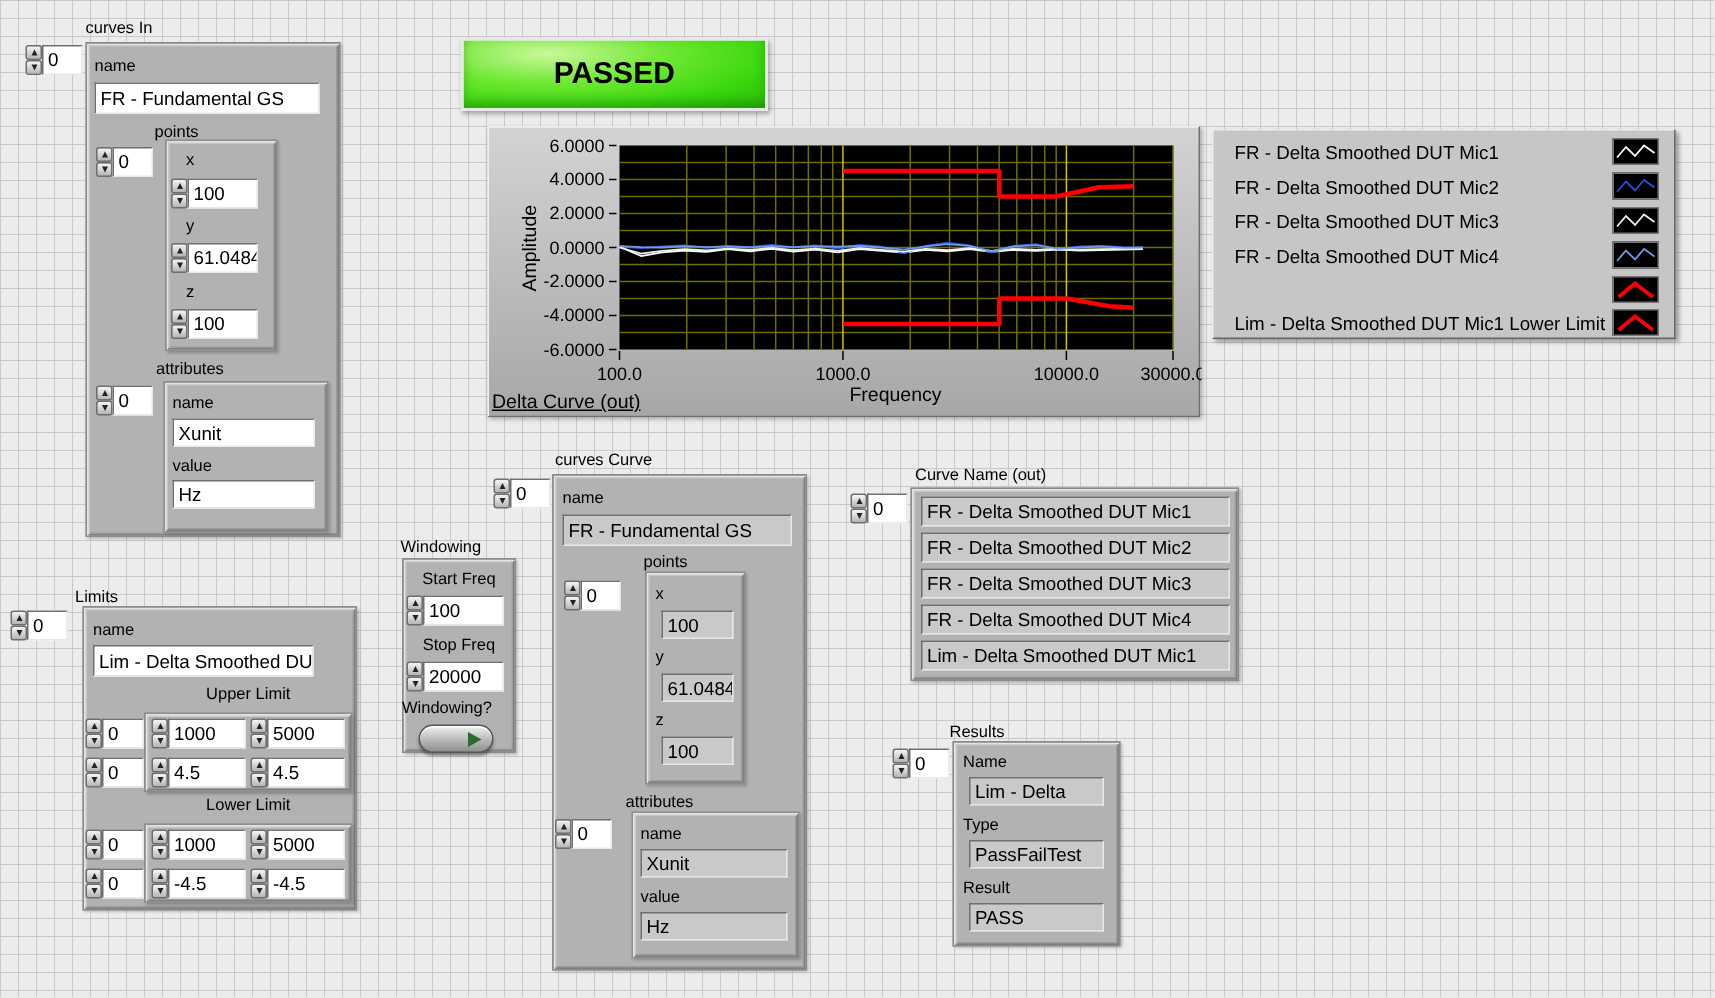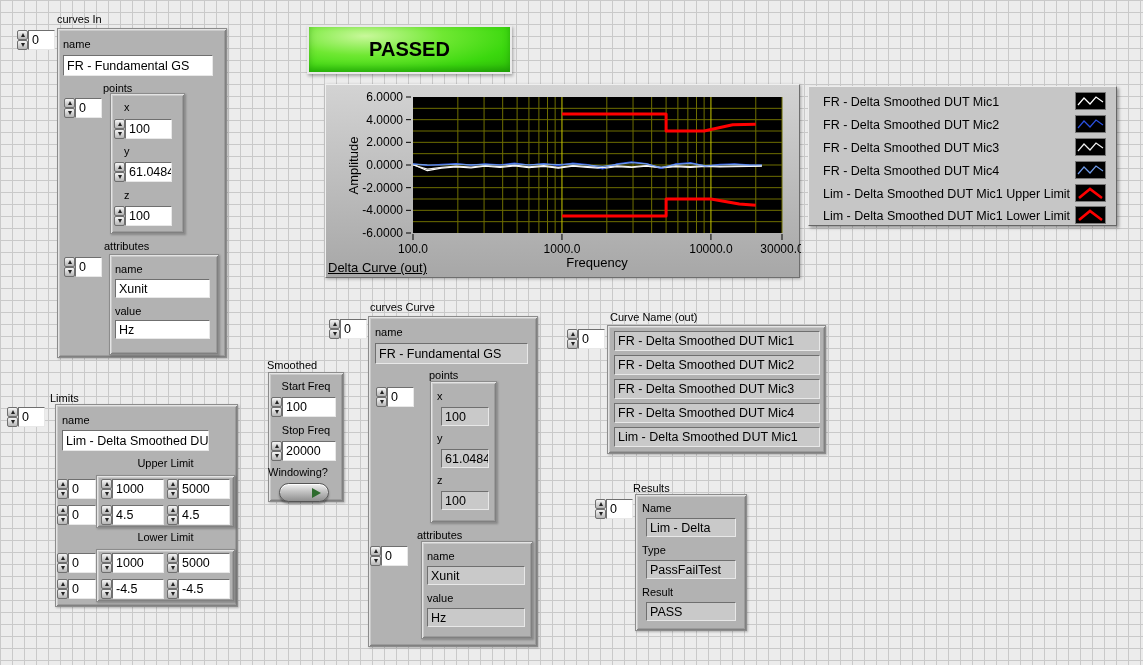--- a/index.html
+++ b/index.html
@@ -214,21 +214,20 @@
             <polyline points="2,12 8,5 14,11 20,4 27,9" stroke="#efefef" stroke-width="1.2" fill="none"></polyline>
           </svg></span>
       </div>
     <div class="leg-row" style="top:74px">
         <span class="leg-label">FR - Delta Smoothed DUT Mic4</span>
         <span class="leg-swatch"><svg width="29" height="16">
             <polyline points="2,12 8,5 14,11 20,4 27,9" stroke="#6f9ae8" stroke-width="1.2" fill="none"></polyline>
           </svg></span>
       </div>
     <div class="leg-row" style="top:97px">
-        <span class="leg-label">Lim - Delta Smoothed DUT Mic1 Upper Limit</span>
         <span class="leg-swatch"><svg width="29" height="16">
             <polyline points="3,13 14,4 26,13" stroke="#ff0000" stroke-width="2.6" fill="none"></polyline>
           </svg></span>
       </div>
     <div class="leg-row" style="top:119px">
         <span class="leg-label">Lim - Delta Smoothed DUT Mic1 Lower Limit</span>
         <span class="leg-swatch"><svg width="29" height="16">
             <polyline points="3,13 14,4 26,13" stroke="#ff0000" stroke-width="2.6" fill="none"></polyline>
           </svg></span>
       </div>
@@ -303,21 +302,21 @@
       <i class="up"></i>
       <i class="dn"></i>
     </span>
   <div class="fieldw" style="left:112px;top:579px;width:52px;height:20px">-4.5</div>
   <span class="spin" style="left:167px;top:579px">
       <i class="up"></i>
       <i class="dn"></i>
     </span>
   <div class="fieldw" style="left:178px;top:579px;width:52px;height:20px">-4.5</div>
 
-  <div class="lbl" style="left:267px;top:358px">Smoothed</div>
+  <div class="lbl" style="left:267px;top:358px">Windowing</div>
   <div class="frame" style="left:268px;top:372px;width:76px;height:130px"></div>
   <div class="lbl ctr" style="left:268px;top:379px;width:76px">Start Freq</div>
   <span class="spin" style="left:271px;top:397px">
       <i class="up"></i>
       <i class="dn"></i>
     </span>
   <div class="fieldw" style="left:282px;top:397px;width:54px;height:20px">100</div>
   <div class="lbl ctr" style="left:268px;top:423px;width:76px">Stop Freq</div>
   <span class="spin" style="left:271px;top:441px">
       <i class="up"></i>

